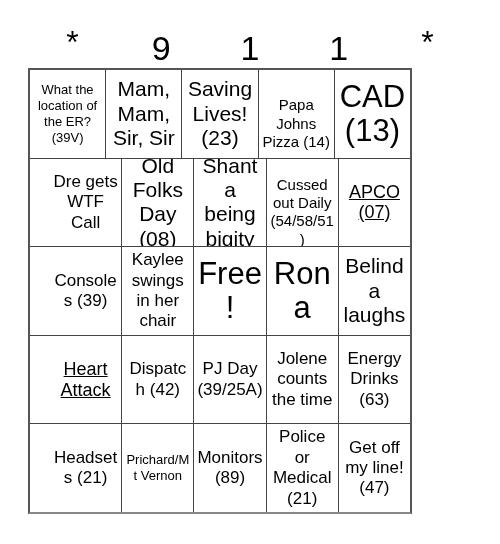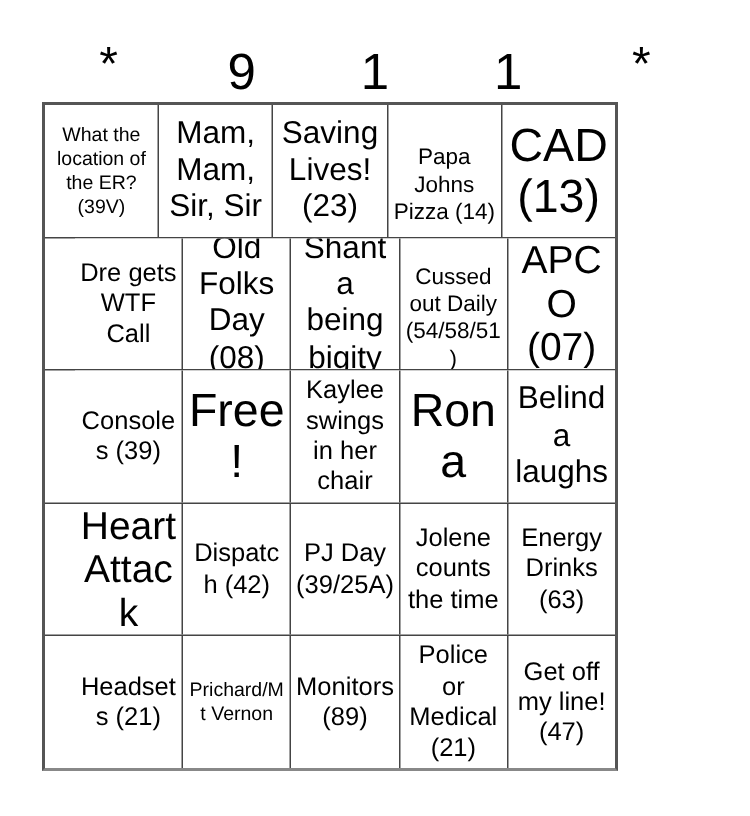--- a/index.html
+++ b/index.html
@@ -88,21 +88,21 @@
     display: block;
     width: 100%;
     line-height: 1.12;
     word-wrap: break-word;
     overflow-wrap: break-word;
     hyphens: none;
   }
 
   
   .fs-xxl .cell-text { font-size: 31px; line-height: 1.10; }
-  .fs-xl  .cell-text { font-size: 26px; line-height: 1.12; }
+  .fs-xl  .cell-text { font-size: 18px; line-height: 1.12; text-decoration: underline; }
   .fs-lg  .cell-text { font-size: 21px; line-height: 1.16; }
   .fs-md  .cell-text { font-size: 17px; line-height: 1.20; }
   .fs-sm  .cell-text { font-size: 15px; line-height: 1.22; margin-top: 20px; }
   .fs-xs  .cell-text { font-size: 13px; line-height: 1.24; }
 </style>
 </head>
 <body>
 
 <div class="card">
 
@@ -149,26 +149,26 @@
         </div>
       <div class="cell fs-xl">
           <span class="cell-text">APCO (07)</span>
         </div>
     </div>
 
     <div class="grid-row">
       <div class="cell fs-md">
           <span class="cell-text">Consoles (39)</span>
         </div>
+      <div class="cell fs-md">
+          <span class="cell-text">Kaylee swings in her chair</span>
+        </div>
       <div class="cell fs-xxl">
           <span class="cell-text">Free!</span>
         </div>
-      <div class="cell fs-md">
-          <span class="cell-text">Kaylee swings in her chair</span>
-        </div>
       <div class="cell fs-xxl">
           <span class="cell-text">Rona</span>
         </div>
       <div class="cell fs-lg">
           <span class="cell-text">Belinda laughs</span>
         </div>
     </div>
 
     <div class="grid-row">
       <div class="cell fs-xl">

